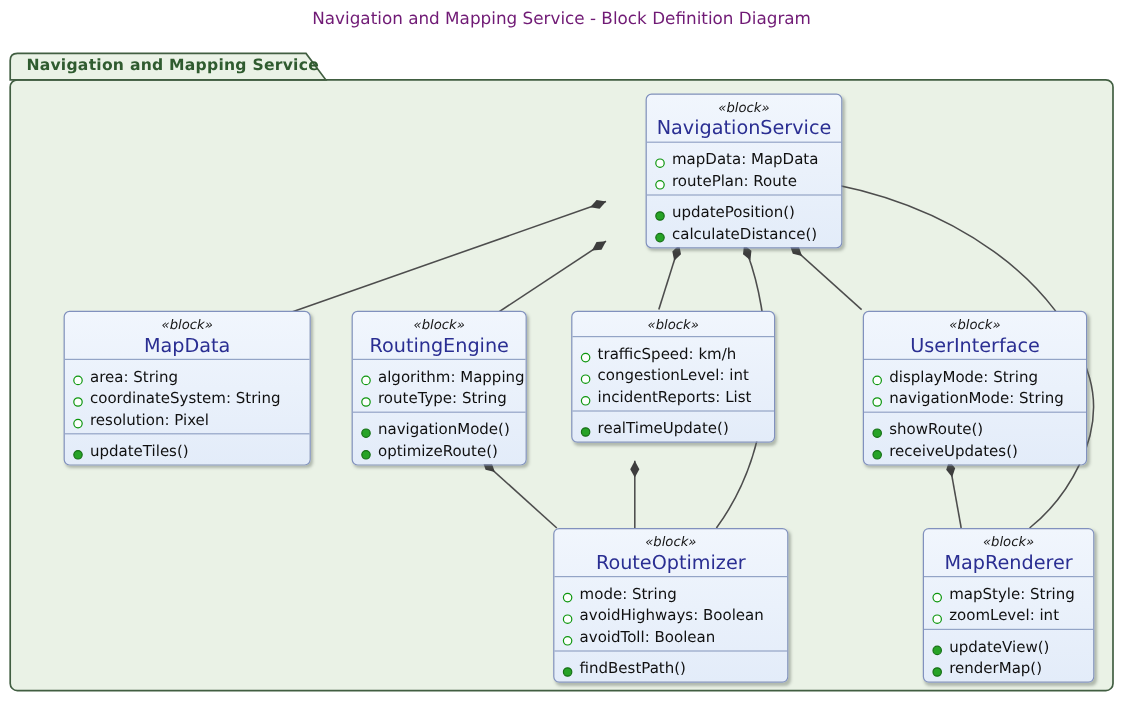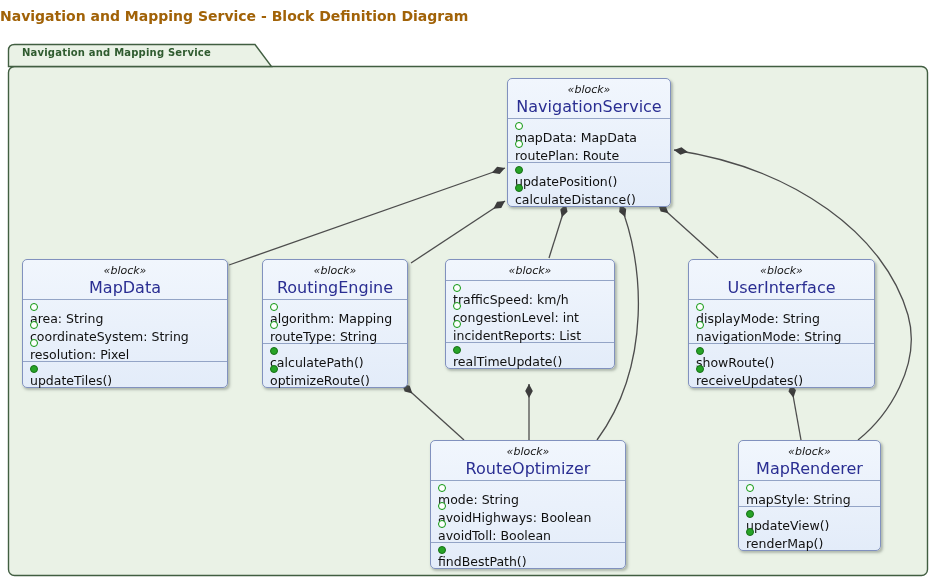--- a/index.html
+++ b/index.html
@@ -4,41 +4,42 @@
 <style>
   html,body { margin:0; padding:0; }
   body {
     width:936px; height:584px; position:relative; overflow:hidden;
     background:#ffffff;
     font-family:"DejaVu Sans", "Liberation Sans", sans-serif;
     color:#111;
   }
   .diagram-title {
     position:absolute; top:8px; left:0; width:936px;
-    font-size:14px; font-weight:bold; color:#a16207;
+    text-align:center; font-size:14px; font-weight:normal; color:#701a75;
   }
   svg.layer { position:absolute; left:0; top:0; }
   .package-title {
     position:absolute; left:22px; top:47px;
-    font-size:10px; font-weight:bold; color:#2F5B2F;
+    font-size:13px; font-weight:bold; color:#2F5B2F;
     letter-spacing:0.2px;
   }
   .block {
     position:absolute; box-sizing:border-box;
     background:linear-gradient(180deg,#F1F6FD 0%,#E3ECF9 100%);
     border:1px solid #8191BE; border-radius:5px;
     box-shadow:1.5px 2px 2.5px rgba(90,100,90,0.40);
+    margin-left:31px;
   }
   .block-header { text-align:center; padding:3px 8px 2px 8px; }
   .stereotype { display:block; font-size:11px; font-style:italic; color:#151515; line-height:15px; }
   .block-name  { display:block; font-size:16px; color:#2A2E92; line-height:19px; }
   .section { border-top:1px solid #93A4C6; padding:3px 0 4px 0; }
   .member {
-    display:flex; align-items:flex-start; height:18px; padding:0 7px;
-    font-size:12.5px; white-space:nowrap; color:#101010;flex-direction:column;
+    display:flex; align-items:flex-end; height:18px; padding:0 7px;
+    font-size:12.5px; white-space:nowrap; color:#101010;
   }
   .micon { width:8px; height:8px; border-radius:50%; margin-right:6px; flex:none; box-sizing:border-box; }
   .member.attr .micon { border:1.5px solid #0D960D; background:#FDFFFD; }
   .member.op   .micon { background:#27A327; border:1.5px solid #167016; }
 
   #b-nav     { left:507px; top:78px;  width:164px; }
   #b-mapdata { left:22px;  top:259px; width:206px; }
   #b-routing { left:262px; top:259px; width:146px; }
   #b-traffic { left:445px; top:259px; width:170px; }
   #b-ui      { left:688px; top:259px; width:187px; }
@@ -139,21 +140,21 @@
         <span>algorithm: Mapping</span>
       </div>
     <div class="member attr">
         <span class="micon"></span>
         <span>routeType: String</span>
       </div>
   </div>
   <div class="section">
     <div class="member op">
         <span class="micon"></span>
-        <span>calculatePath()</span>
+        <span>navigationMode()</span>
       </div>
     <div class="member op">
         <span class="micon"></span>
         <span>optimizeRoute()</span>
       </div>
   </div>
 </div>
 
 <div class="block" id="b-traffic">
   <div class="block-header">
@@ -238,20 +239,24 @@
 <div class="block" id="b-mapr">
   <div class="block-header">
     <span class="stereotype">«block»</span>
     <span class="block-name">MapRenderer</span>
   </div>
   <div class="section">
     <div class="member attr">
         <span class="micon"></span>
         <span>mapStyle: String</span>
       </div>
+    <div class="member attr">
+        <span class="micon"></span>
+        <span>zoomLevel: int</span>
+      </div>
   </div>
   <div class="section">
     <div class="member op">
         <span class="micon"></span>
         <span>updateView()</span>
       </div>
     <div class="member op">
         <span class="micon"></span>
         <span>renderMap()</span>
       </div>

